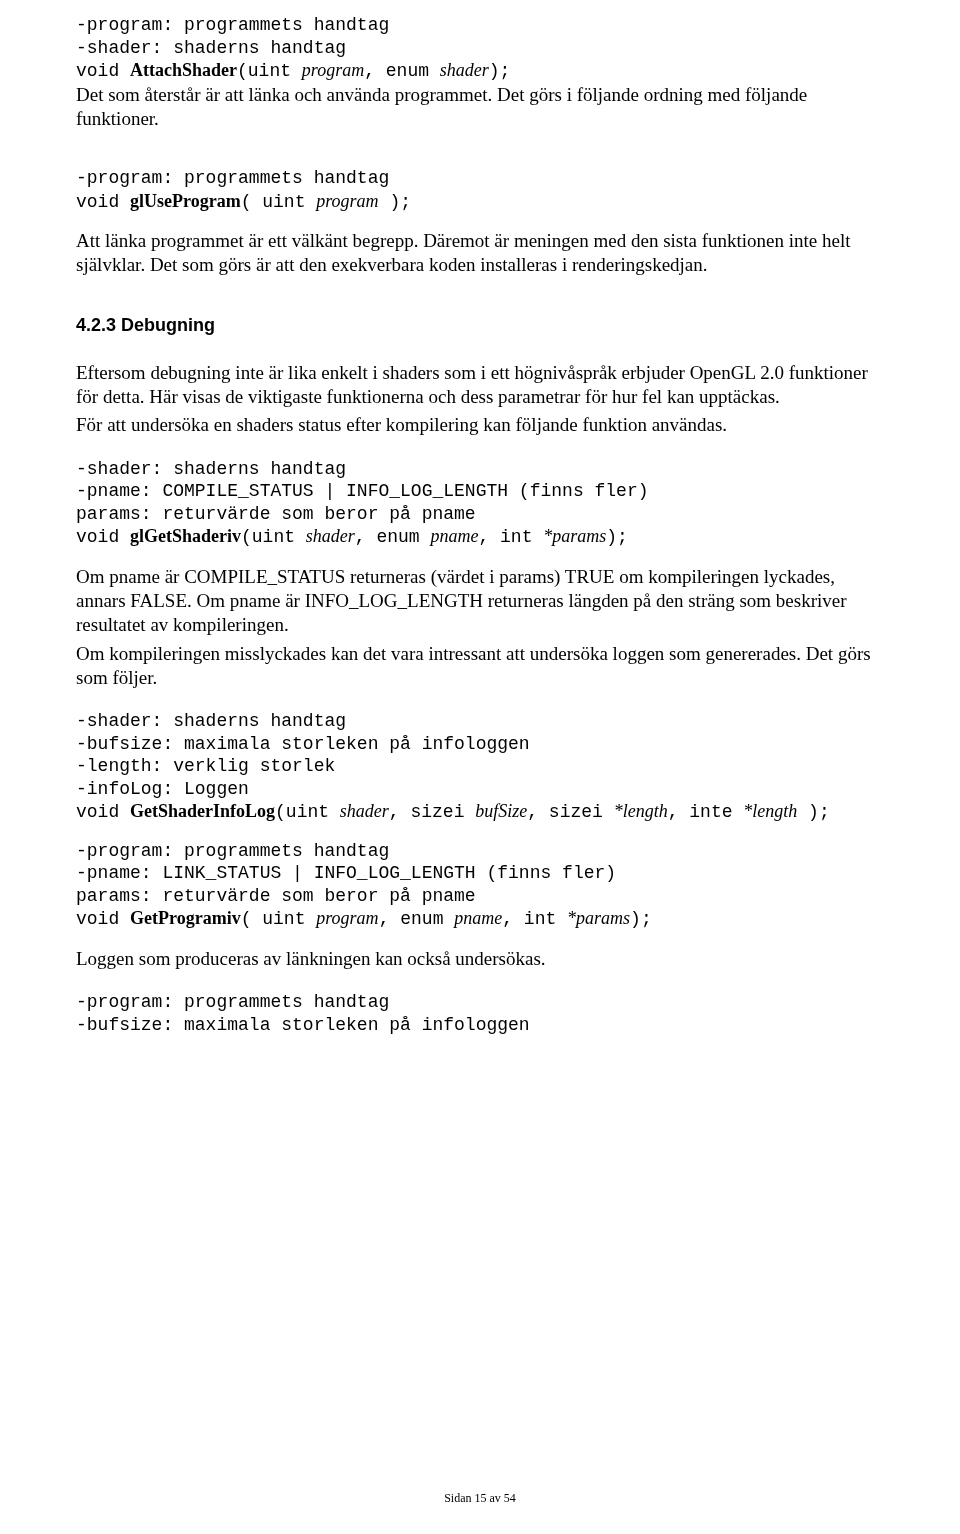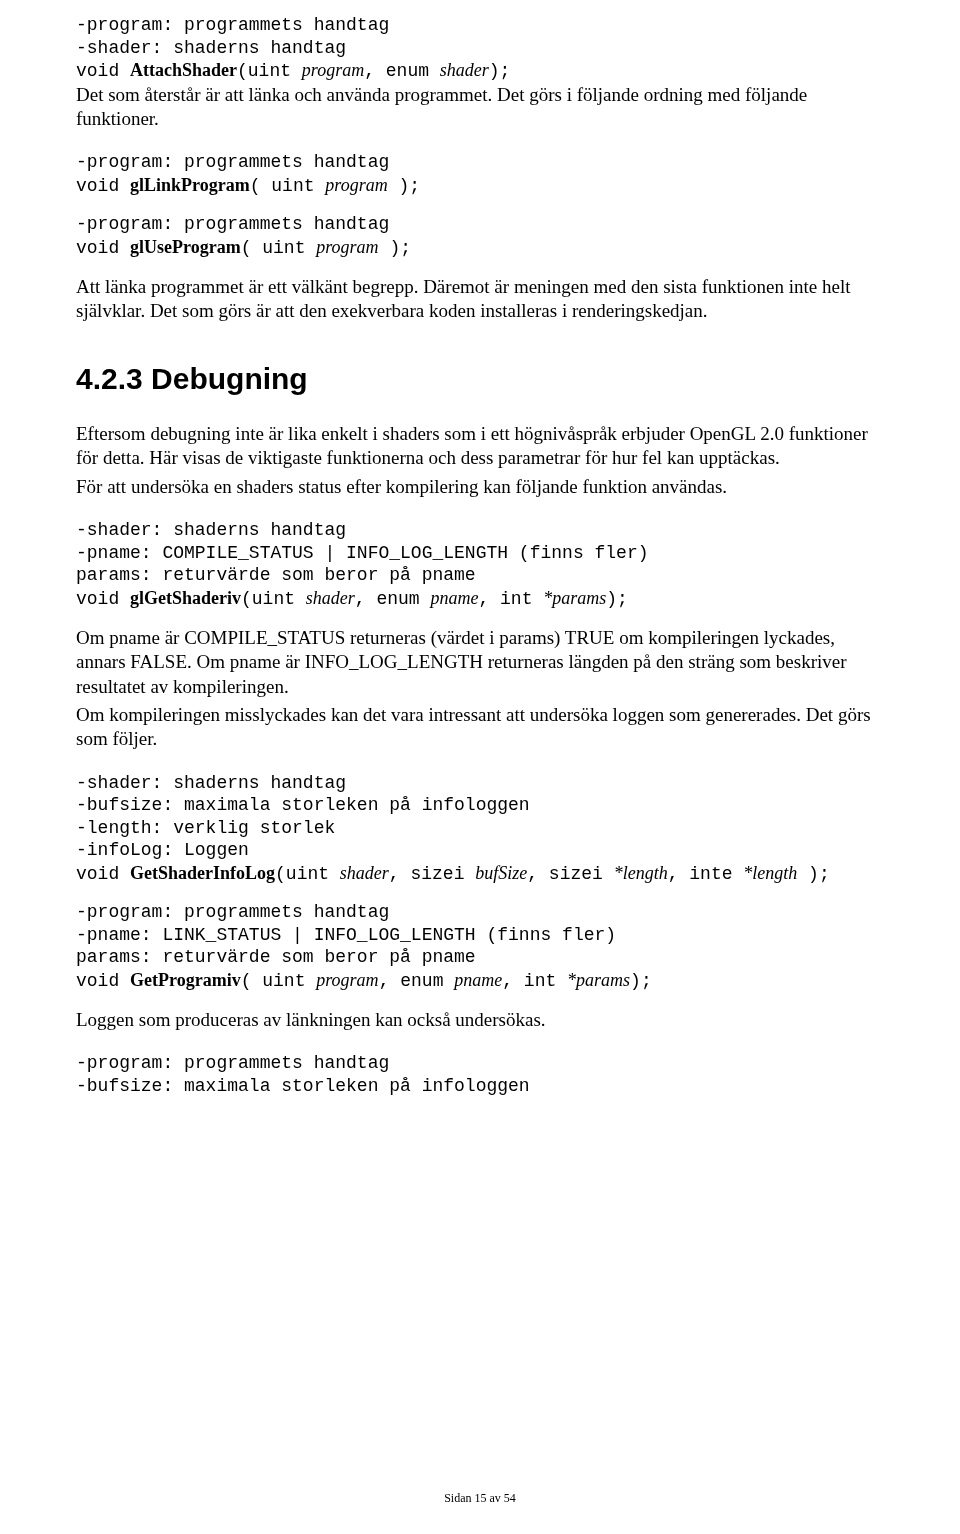--- a/index.html
+++ b/index.html
@@ -25,21 +25,21 @@
     font-size: 18px;
     line-height: 1.25;
   }
   .code .fn { font-family: "Times New Roman", Times, serif; font-weight: bold; font-style: normal; text-align: center; }
   .code .it { font-style: italic; font-family: "Times New Roman", Times, serif; }
   p { margin: 0 0 4px 0; }
   .para-block { margin-top: 16px; margin-bottom: 4px; }
   h2.section {
     font-family: Arial, Helvetica, sans-serif;
     font-weight: bold;
-    font-size: 30px;
+    font-size: 18px;
     margin: 36px 0 24px 0;
   }
   .footer {
     position: absolute;
     bottom: 28px;
     left: 0;
     width: 100%;
     text-align: center;
     font-size: 12px;
   }
@@ -51,22 +51,20 @@
 <div class="page">
 
   <div class="code"><span>-program: programmets handtag</span>
 <span>-shader: shaderns handtag</span>
 <span><span>void </span><span class="fn">AttachShader</span><span>(uint </span><span class="it">program</span><span>, enum </span><span class="it">shader</span><span>);</span></span></div>
 
   <p>Det som återstår är att länka och använda programmet. Det görs i följande ordning med följande funktioner.</p>
 
   <div class="spacer-sm"></div>
 
-  <div class="code"><span>-program: programmets handtag</span>
-<span><span>void </span><span class="fn">glLinkProgram</span><span>( uint </span><span class="it">program</span><span> );</span></span></div>
 
   <div class="spacer-sm"></div>
 
   <div class="code"><span>-program: programmets handtag</span>
 <span><span>void </span><span class="fn">glUseProgram</span><span>( uint </span><span class="it">program</span><span> );</span></span></div>
 
   <p class="para-block">Att länka programmet är ett välkänt begrepp. Däremot är meningen med den sista funktionen inte helt självklar. Det som görs är att den exekverbara koden installeras i renderingskedjan.</p>
 
   <h2 class="section">4.2.3 Debugning</h2>
 

